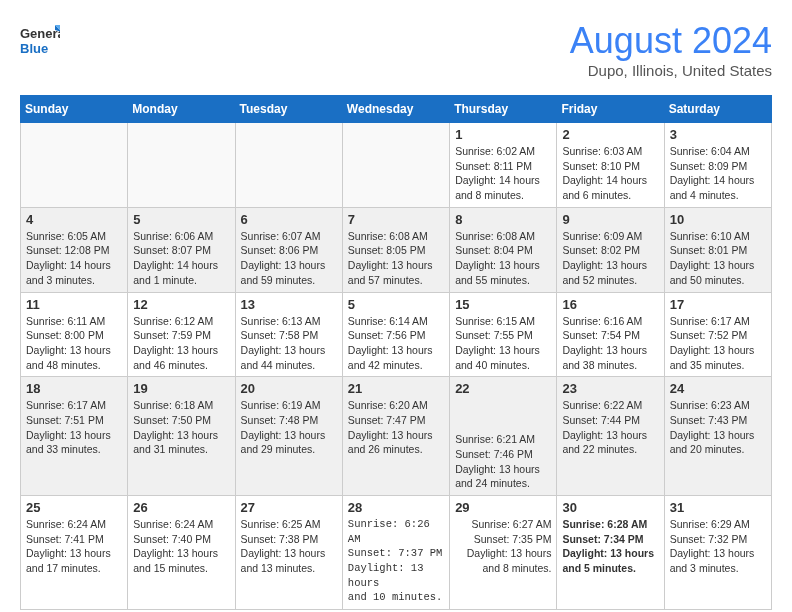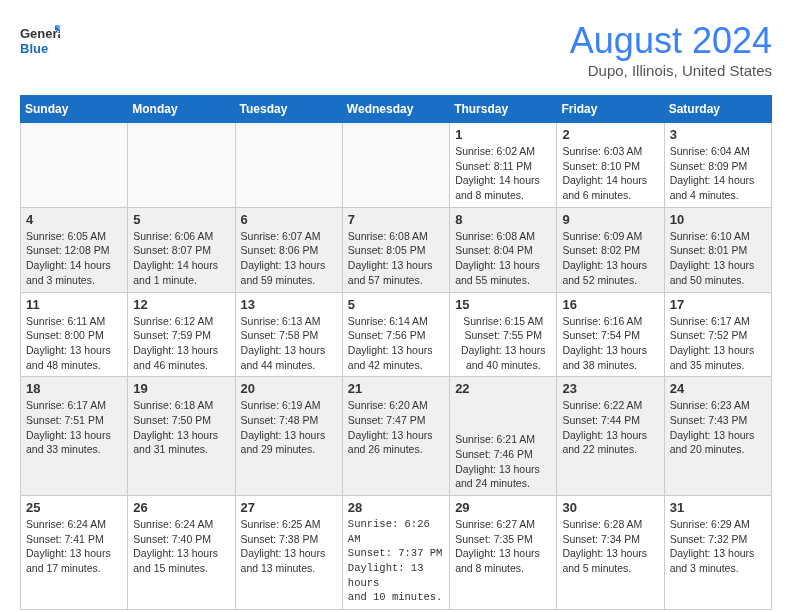--- a/index.html
+++ b/index.html
@@ -211,21 +211,21 @@
         </td>
         <td>
           <span class="day-num">5</span>
           <div class="cell-text" style="white-space: pre-line;">Sunrise: 6:14 AM
 Sunset: 7:56 PM
 Daylight: 13 hours
 and 42 minutes.</div>
         </td>
         <td>
           <span class="day-num">15</span>
-          <div class="cell-text" style="white-space: pre-line; text-align: center;">Sunrise: 6:15 AM
+          <div class="cell-text" style="white-space: pre-line;">Sunrise: 6:15 AM
 Sunset: 7:55 PM
 Daylight: 13 hours
 and 40 minutes.</div>
         </td>
         <td>
           <span class="day-num">16</span>
           <div class="cell-text" style="white-space: pre-line;">Sunrise: 6:16 AM
 Sunset: 7:54 PM
 Daylight: 13 hours
 and 38 minutes.</div>
@@ -313,28 +313,28 @@
         </td>
         <td>
           <span class="day-num">28</span>
           <div class="cell-text" style="white-space: pre-line; font-family: Liberation Mono, monospace;">Sunrise: 6:26 AM
 Sunset: 7:37 PM
 Daylight: 13 hours
 and 10 minutes.</div>
         </td>
         <td>
           <span class="day-num">29</span>
-          <div class="cell-text" style="white-space: pre-line;">Sunrise: 6:27 AM
+          <div class="cell-text" style="white-space: pre-line; text-align: right;">Sunrise: 6:27 AM
 Sunset: 7:35 PM
 Daylight: 13 hours
 and 8 minutes.</div>
         </td>
         <td>
           <span class="day-num">30</span>
-          <div class="cell-text" style="white-space: pre-line;">Sunrise: 6:28 AM
+          <div class="cell-text" style="white-space: pre-line; font-weight: bold;">Sunrise: 6:28 AM
 Sunset: 7:34 PM
 Daylight: 13 hours
 and 5 minutes.</div>
         </td>
         <td>
           <span class="day-num">31</span>
           <div class="cell-text" style="white-space: pre-line;">Sunrise: 6:29 AM
 Sunset: 7:32 PM
 Daylight: 13 hours
 and 3 minutes.</div>

